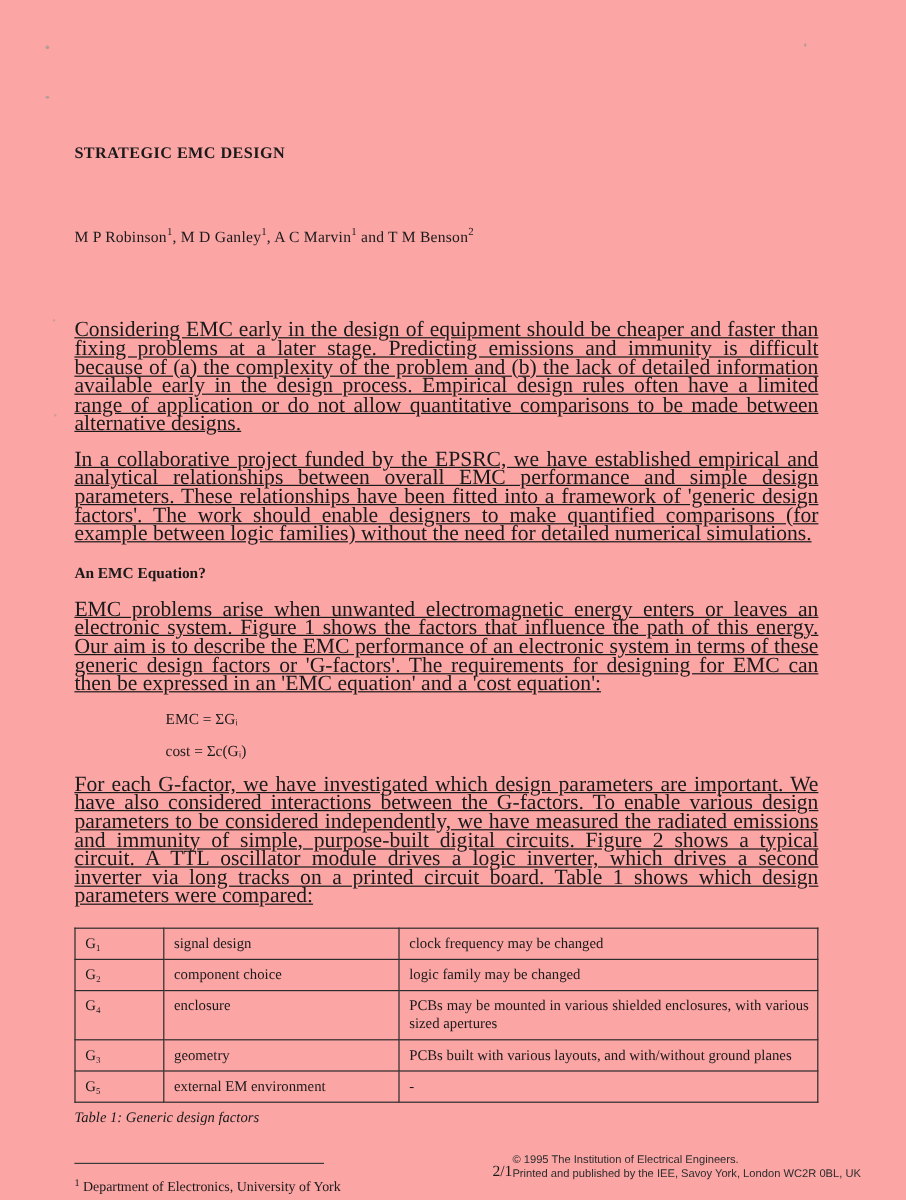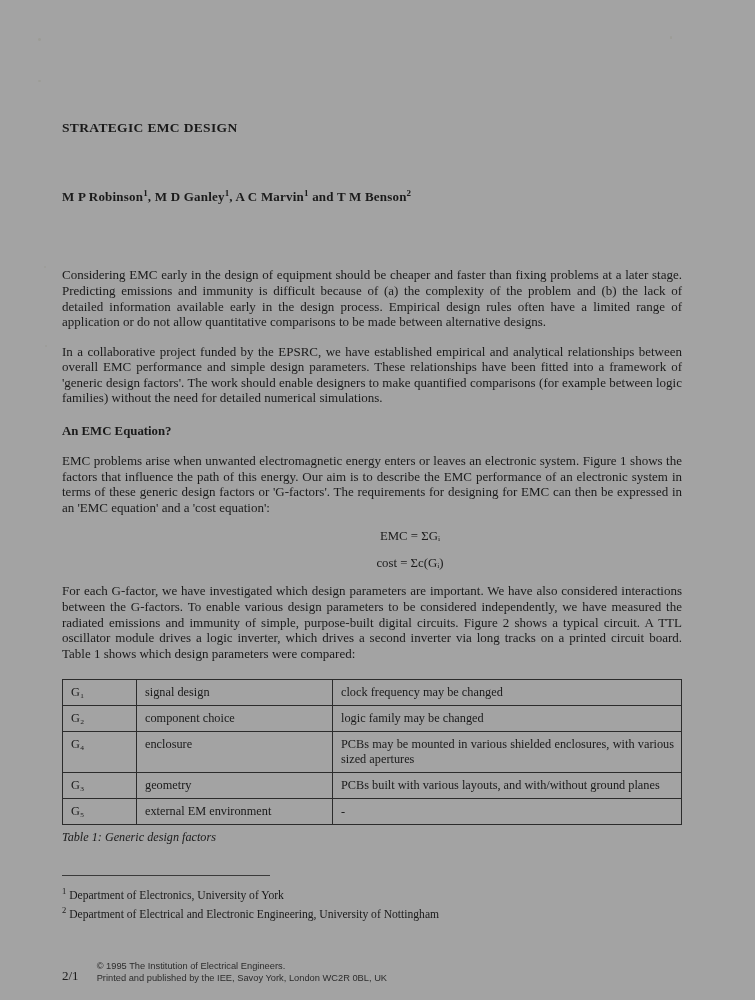--- a/index.html
+++ b/index.html
@@ -8,21 +8,21 @@
     background: #ffffff;
   }
   body {
     font-family: "Liberation Serif", serif;
     color: #1a1a1a;
   }
   .page {
     position: relative;
     width: 755px;
     height: 1000px;
-    background: #a3a3a3;
+    background: #fca5a5;
     overflow: hidden;
   }
   
   .speck {
     position: absolute;
     background: #9a9a92;
     border-radius: 50%;
     opacity: .75;
   }
   .content {
@@ -31,47 +31,47 @@
     top: 0;
     width: 620px;
   }
   .title {
     font-weight: bold;
     font-size: 13.5px;
     letter-spacing: .35px;
     margin-top: 120px;
   }
   .authors {
-    font-weight: bold;
+    font-weight: normal;
     font-size: 13px;
     letter-spacing: .2px;
     margin-top: 52px;
   }
   .authors sup {
     font-size: 9px;
     vertical-align: super;
   }
   p.body {
-    font-size: 13px;
+    font-size: 18px;
     line-height: 15.6px;
     text-align: justify;
     margin: 0 0 14px 0;
+    text-decoration: underline;
   }
   p.first {
     margin-top: 62px;
   }
   .section-head {
     font-weight: bold;
     font-size: 12.8px;
     margin: 18px 0 14px 0;
   }
   .eq {
     font-size: 12.8px;
     margin: 0 0 12px 76px;
-    text-align: center;
   }
   table.gtable {
     border-collapse: collapse;
     width: 620px;
     margin-top: 18px;
     font-size: 12.3px;
     padding-left: 16px;
   }
   table.gtable td {
     border: 1px solid #2b2b2b;
@@ -101,22 +101,21 @@
   .footnote sup {
     font-size: 8.5px;
   }
   .footer {
     position: absolute;
     left: 62px;
     right: 28px;
     bottom: 16px;
     display: flex;
     align-items: flex-end;
-    justify-content: flex-start;
-    gap: 18px;
+    justify-content: flex-end;
   }
   .pageno {
     font-size: 13px;
   }
   .copyright {
     font-family: "Liberation Sans", sans-serif;
     font-size: 9.3px;
     line-height: 12px;
     text-align: left;
     color: #2c2c2c;

